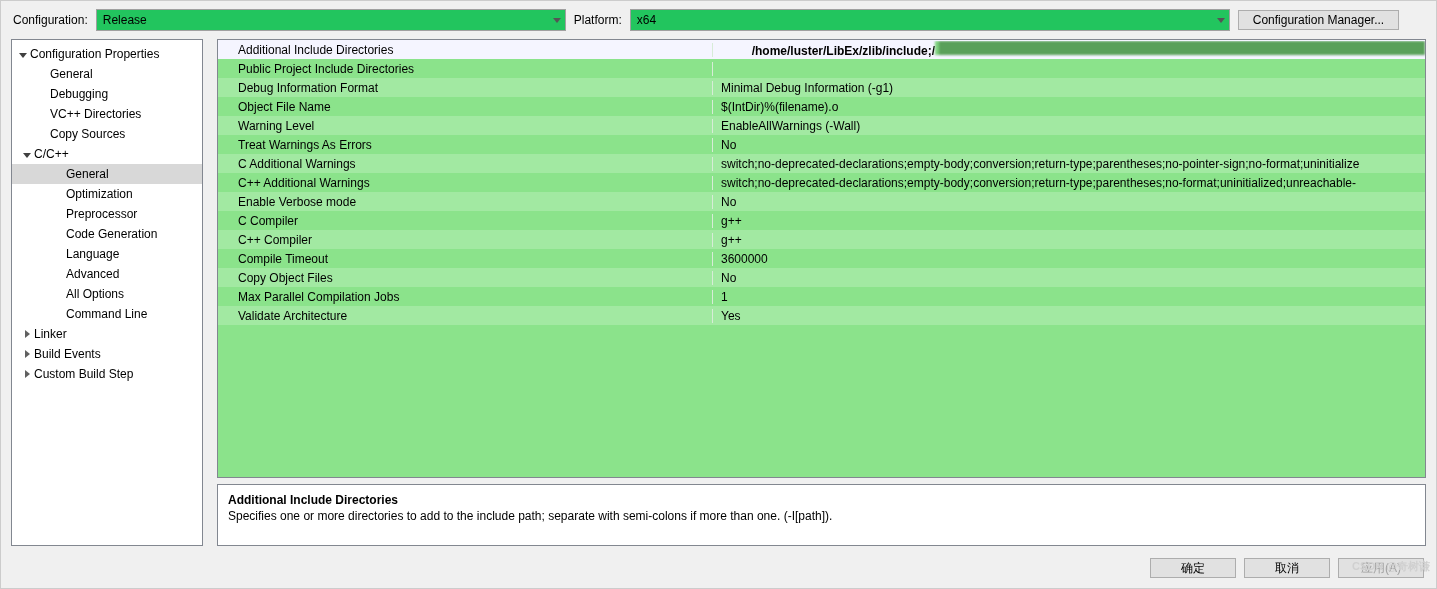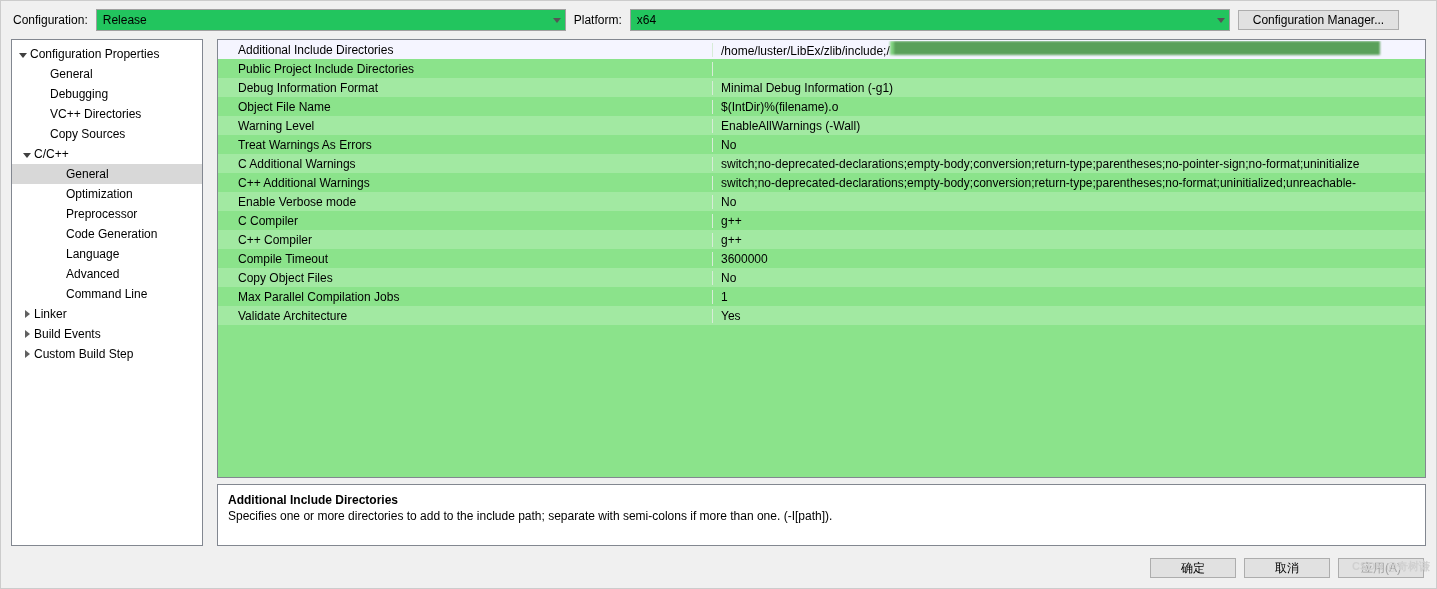--- a/index.html
+++ b/index.html
@@ -27,21 +27,21 @@
   .indent2 { padding-left: 38px; }
   .indent3 { padding-left: 54px; }
 
   .rightcol { flex:1; display:flex; flex-direction:column; min-width:0;border-radius:16px; }
   .grid { flex:1; border:1px solid #828790; background:#8be38b; display:flex; flex-direction:column; overflow:hidden; }
   .row { display:flex; height:19px; align-items:center; }
   .row .key { width:495px; padding-left:20px; border-right:1px solid #d7ecd7; overflow:hidden; white-space:nowrap; text-overflow:ellipsis;}
   .row .val { flex:1; padding-left:8px; overflow:hidden; white-space:nowrap; text-overflow:ellipsis;}
   .row.hl { background:#f5f5ff; }
   .row.hl .key { font-weight:400; }
-  .row.hl .val { font-weight:400; }
+  .row.hl .val { font-weight:700;text-align:right; }
   .row.green1 { background:#8be38b; }
   .row.green2 { background:#a2e9a2; }
   .filler { flex:1; background:#8be38b; }
 
   .obscured { display:inline-block; width:490px; height:14px; background:linear-gradient(90deg,#7ed07e 0 4px,#5aa05a 4px 8px); filter:blur(1px); }
 
   .desc { border:1px solid #828790; background:#fff; margin-top:6px; padding:8px 10px; height:62px; }
   .desc-title { font-weight:700; margin-bottom:2px; }
 
   
@@ -105,20 +105,23 @@
           <span>Preprocessor</span>
         </div>
       <div class="tree-item indent3">
           <span>Code Generation</span>
         </div>
       <div class="tree-item indent3">
           <span>Language</span>
         </div>
       <div class="tree-item indent3">
           <span>Advanced</span>
+        </div>
+      <div class="tree-item indent3">
+          <span>All Options</span>
         </div>
       <div class="tree-item indent3">
           <span>Command Line</span>
         </div>
       <div class="tree-item indent1">
         <span class="arrow closed"></span>
         <span>Linker</span>
       </div>
       <div class="tree-item indent1">
         <span class="arrow closed"></span>

